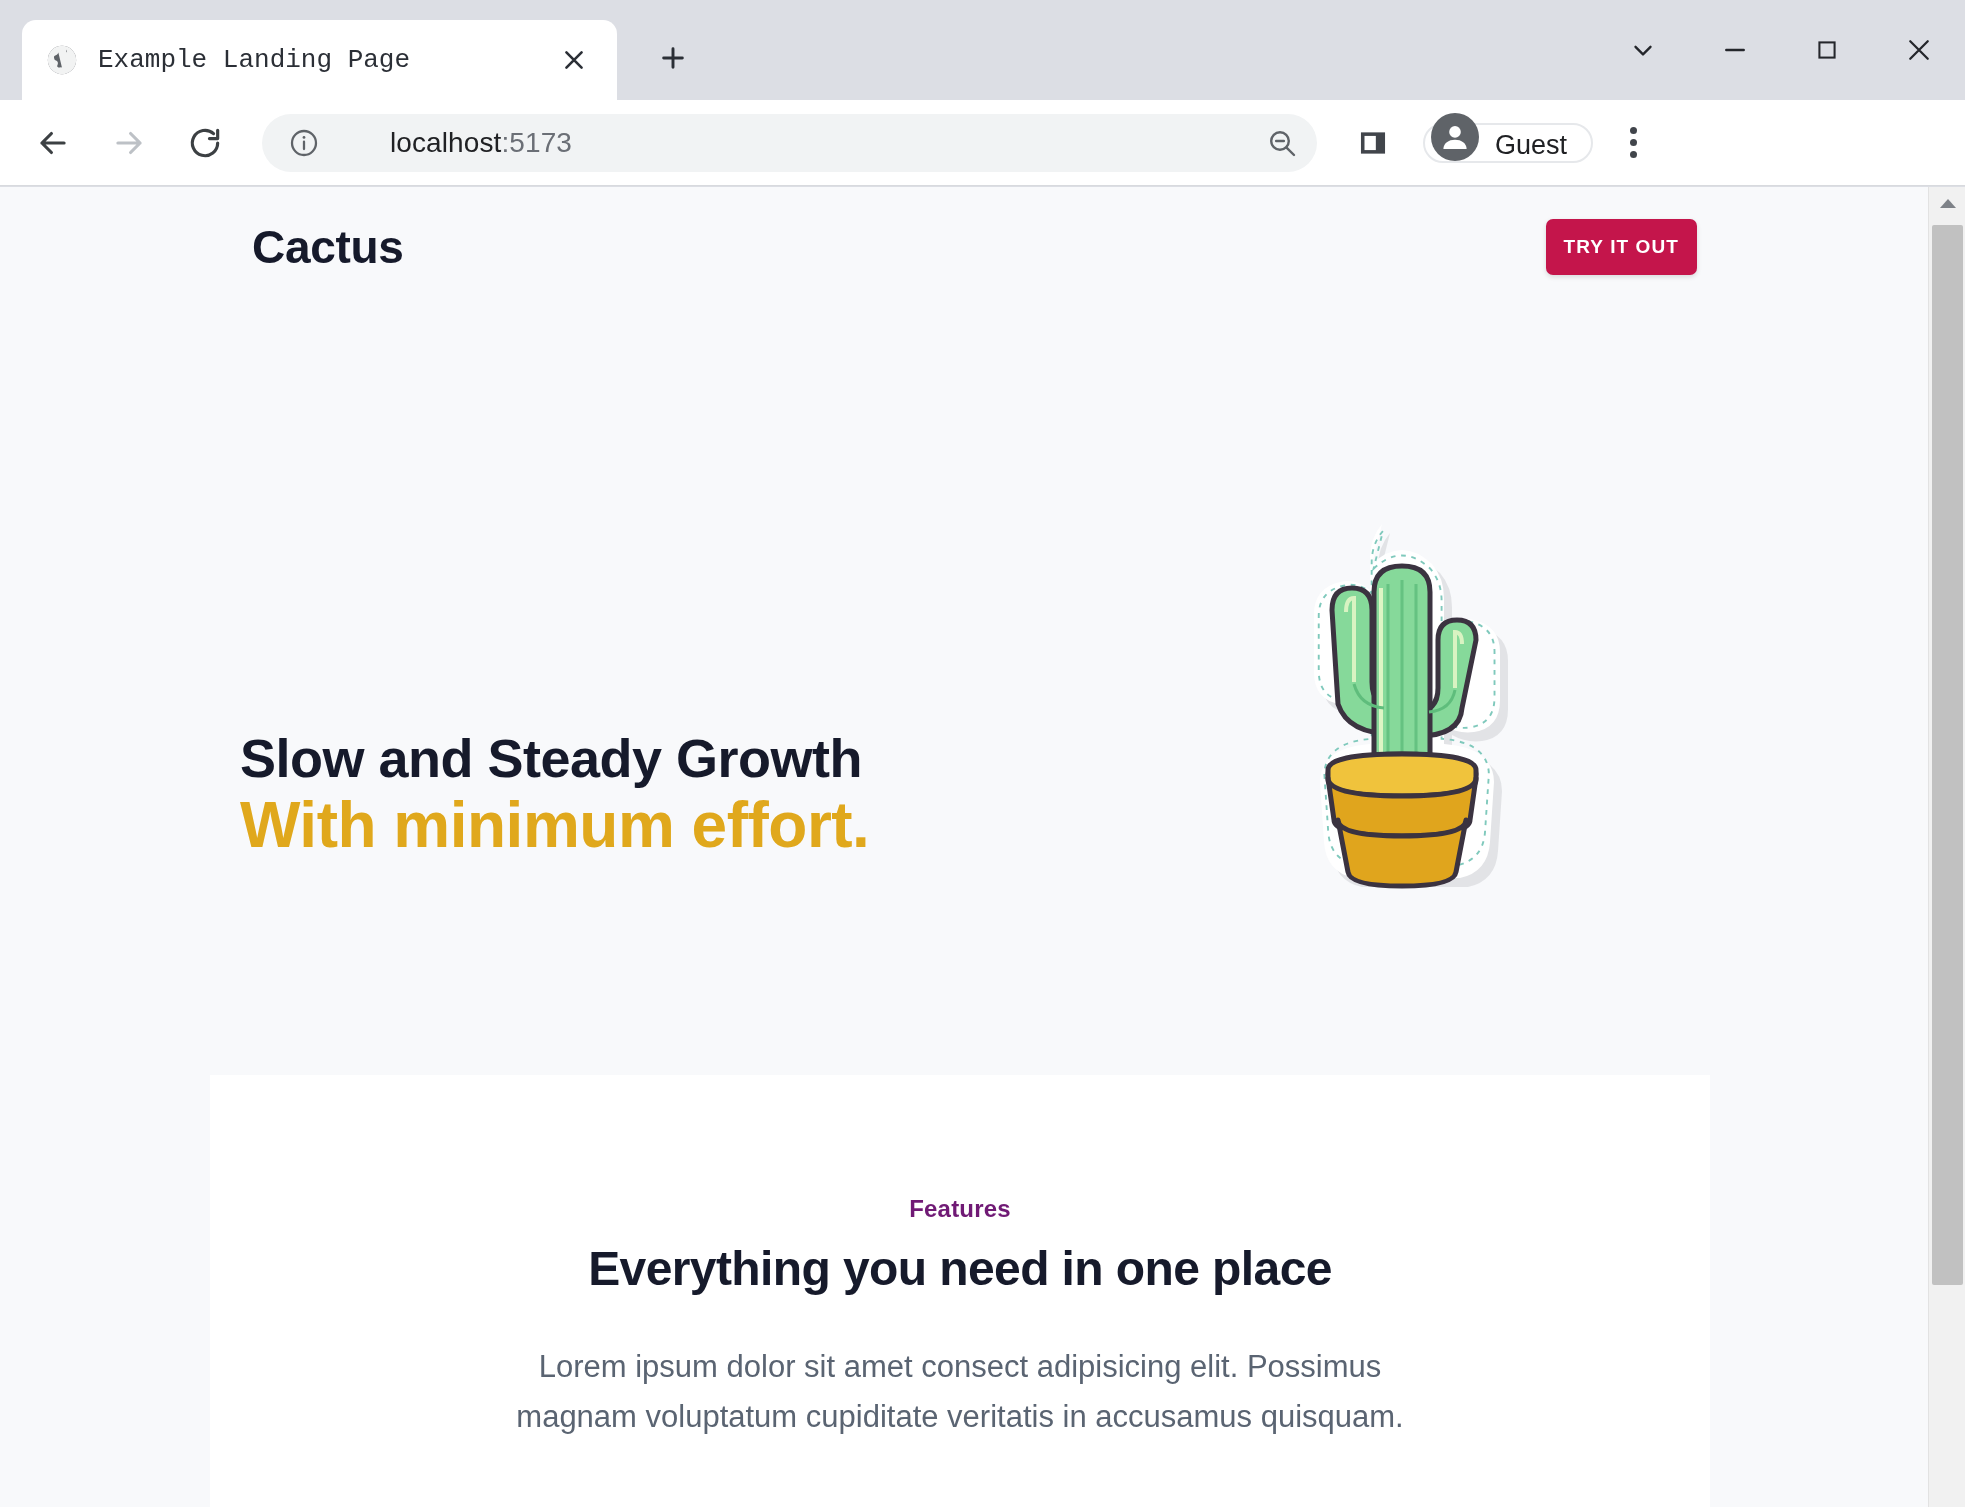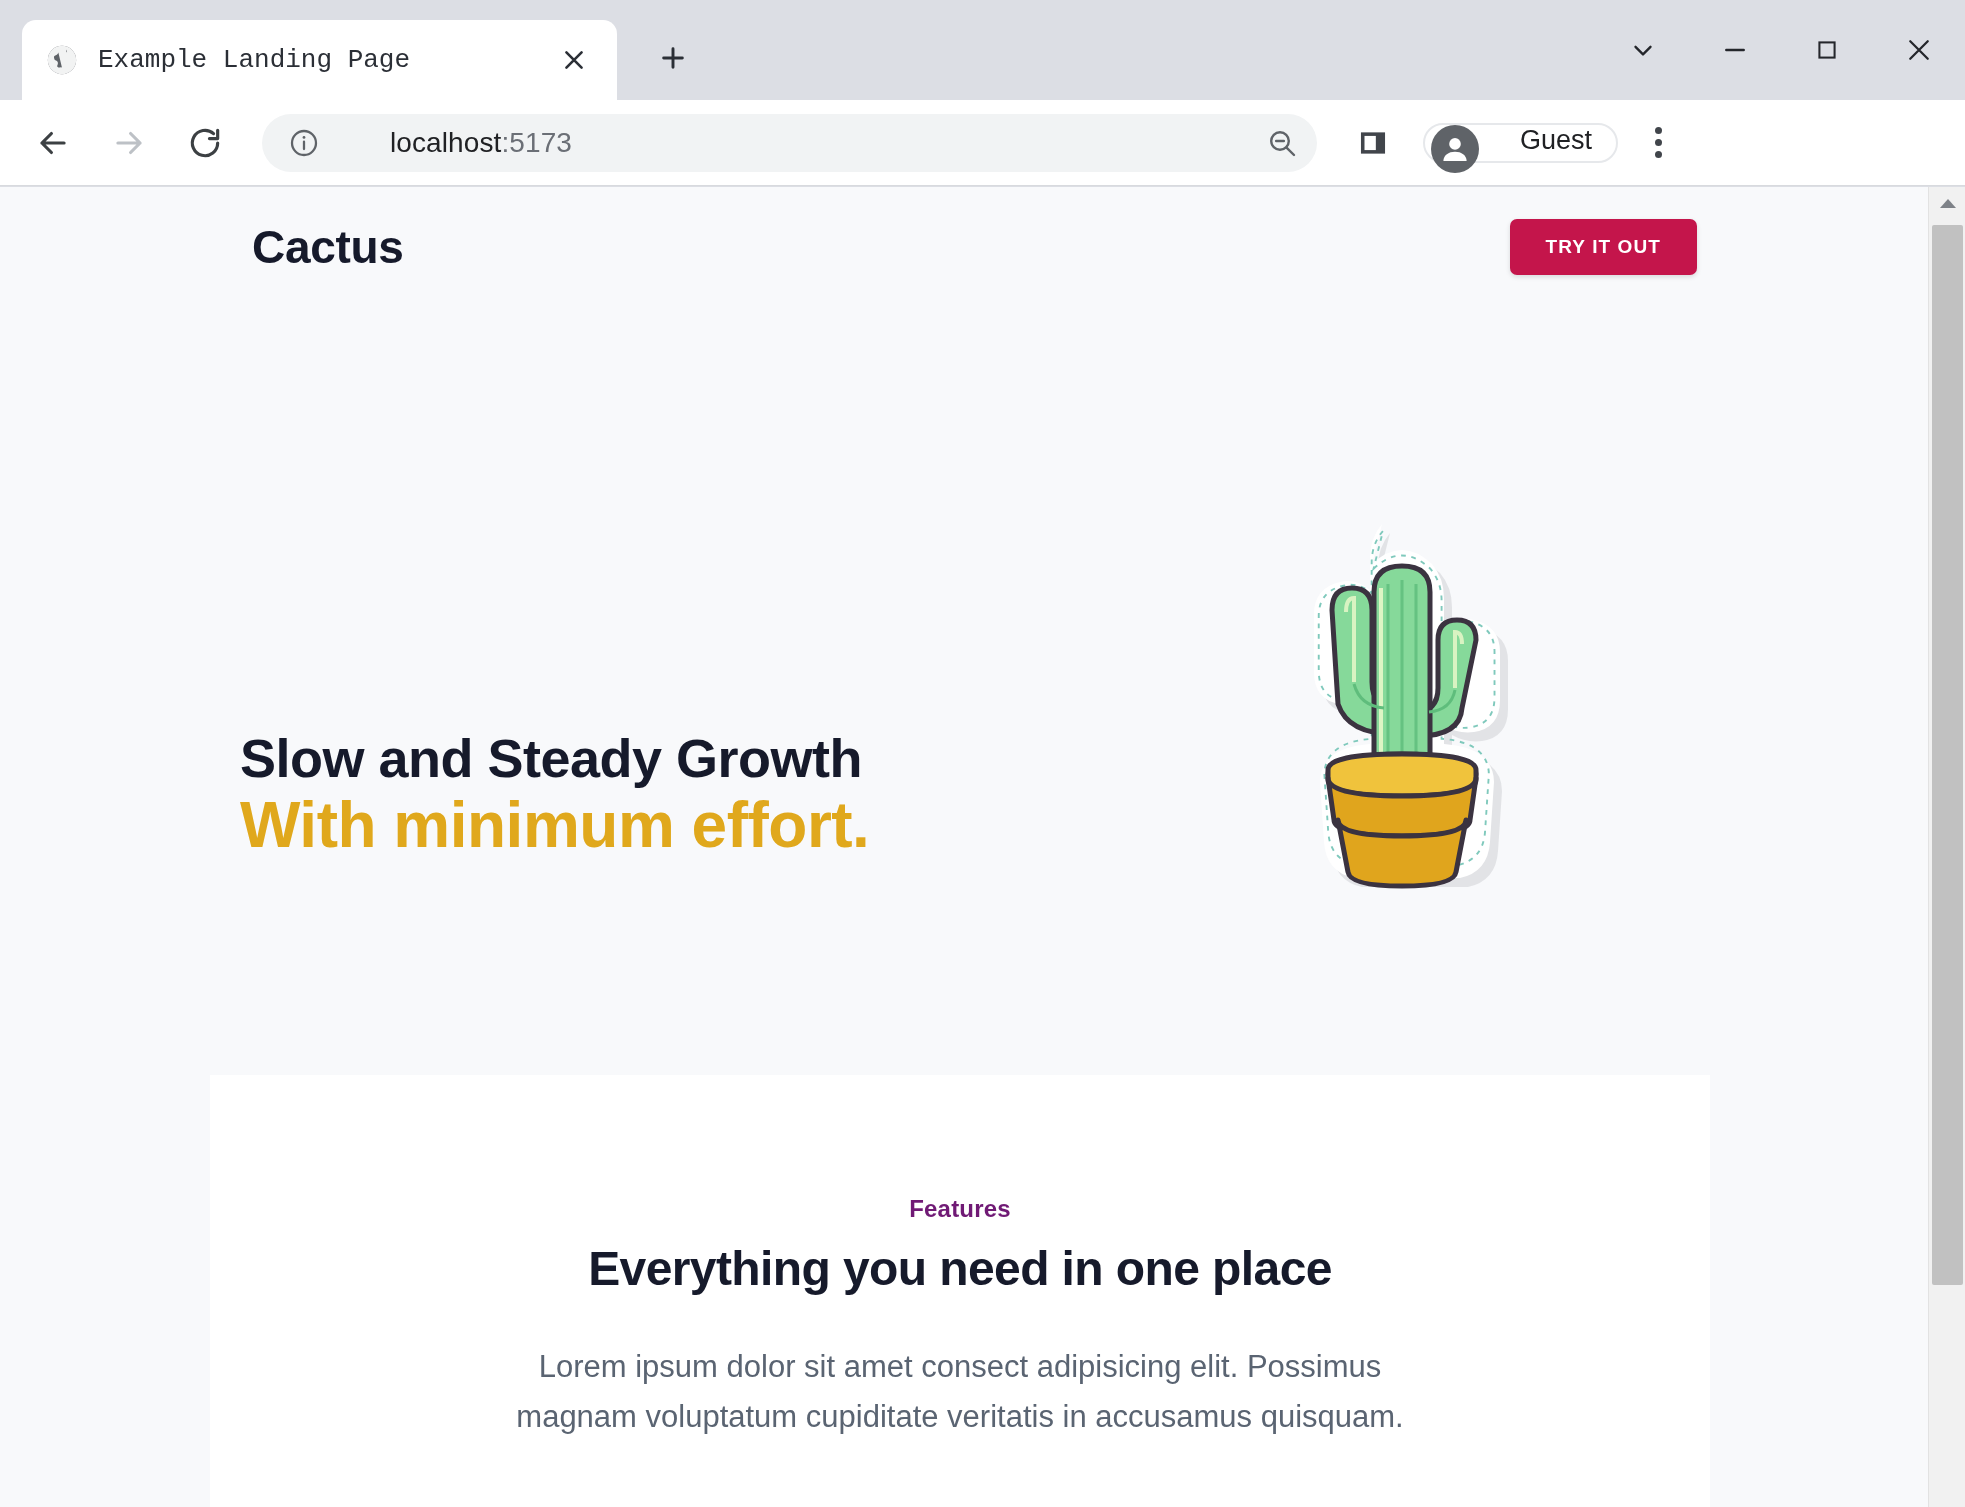--- a/index.html
+++ b/index.html
@@ -93,23 +93,23 @@
     width: 50px; height: 50px; border-radius: 25px;
     display: flex; align-items: center; justify-content: center;
     color: #5f6368;
   }
   .tb-icon {
     width: 56px; height: 56px;
     display: flex; align-items: center; justify-content: center;
     color: #41454b; margin-left: 18px;
   }
   .profile-chip {
-    display: flex; align-items: flex-start;
+    display: flex; align-items: flex-end;
     height: 40px; border: 2px solid #e6e8eb; border-radius: 29px;
-    padding: 0 24px 0 6px; margin-left: 22px; gap: 25px;
+    padding: 0 24px 0 6px; margin-left: 22px;
   }
   .avatar {
     width: 48px; height: 48px; border-radius: 50%;
     background: #5f6368; margin-right: 16px;
     display: flex; align-items: center; justify-content: center;
   }
   .profile-name { font-size: 27px; color: #202124; }
   .kebab {
     width: 56px; height: 56px; margin: 0 16px 0 12px;
     display: flex; flex-direction: column; align-items: center; justify-content: center;
@@ -135,21 +135,21 @@
     display: flex; align-items: center; justify-content: space-between;
     padding: 0 243px 0 240px;
   }
   .brand {
     font-size: 46px; font-weight: 700; color: #161a2b;
     letter-spacing: -0.3px;
   }
   .cta-btn {
     background: #c4154b; color: #ffffff;
     font-size: 19px; font-weight: 700; letter-spacing: 1.1px;
-    padding: 17px 36px; border: none; border-radius: 7px;
+    padding: 17px 18px; border: none; border-radius: 7px;
     box-shadow: 0 2px 5px rgba(0,0,0,0.13);
     cursor: pointer;
   }
 
   
   .hero {
     position: absolute; left: 0; top: 120px; width: 1928px; height: 768px;
   }
   .hero-copy { position: absolute; left: 240px; top: 420px; }
   .hero-line1 {

